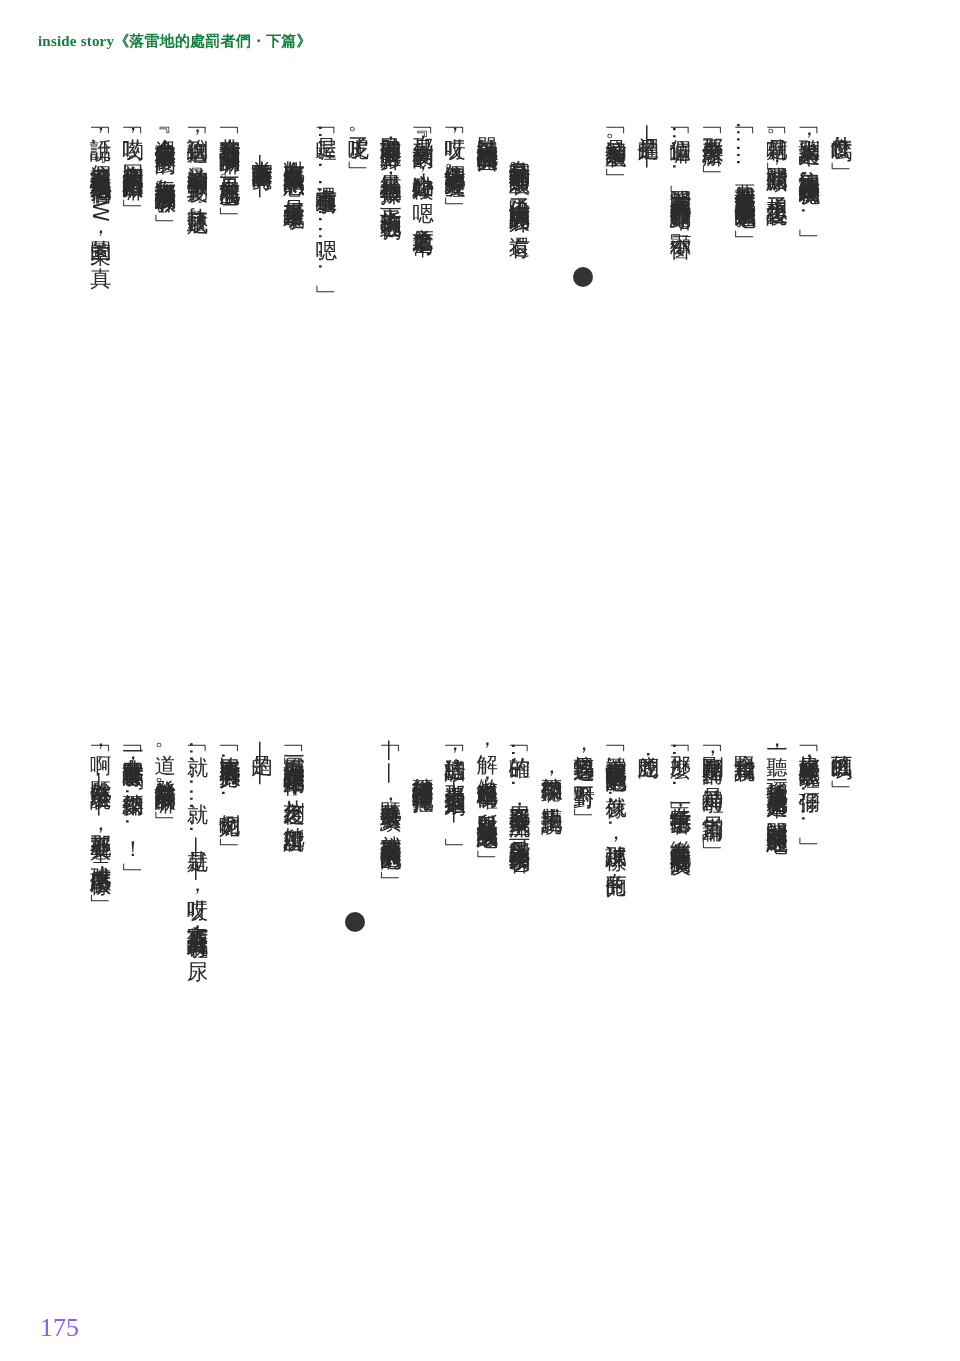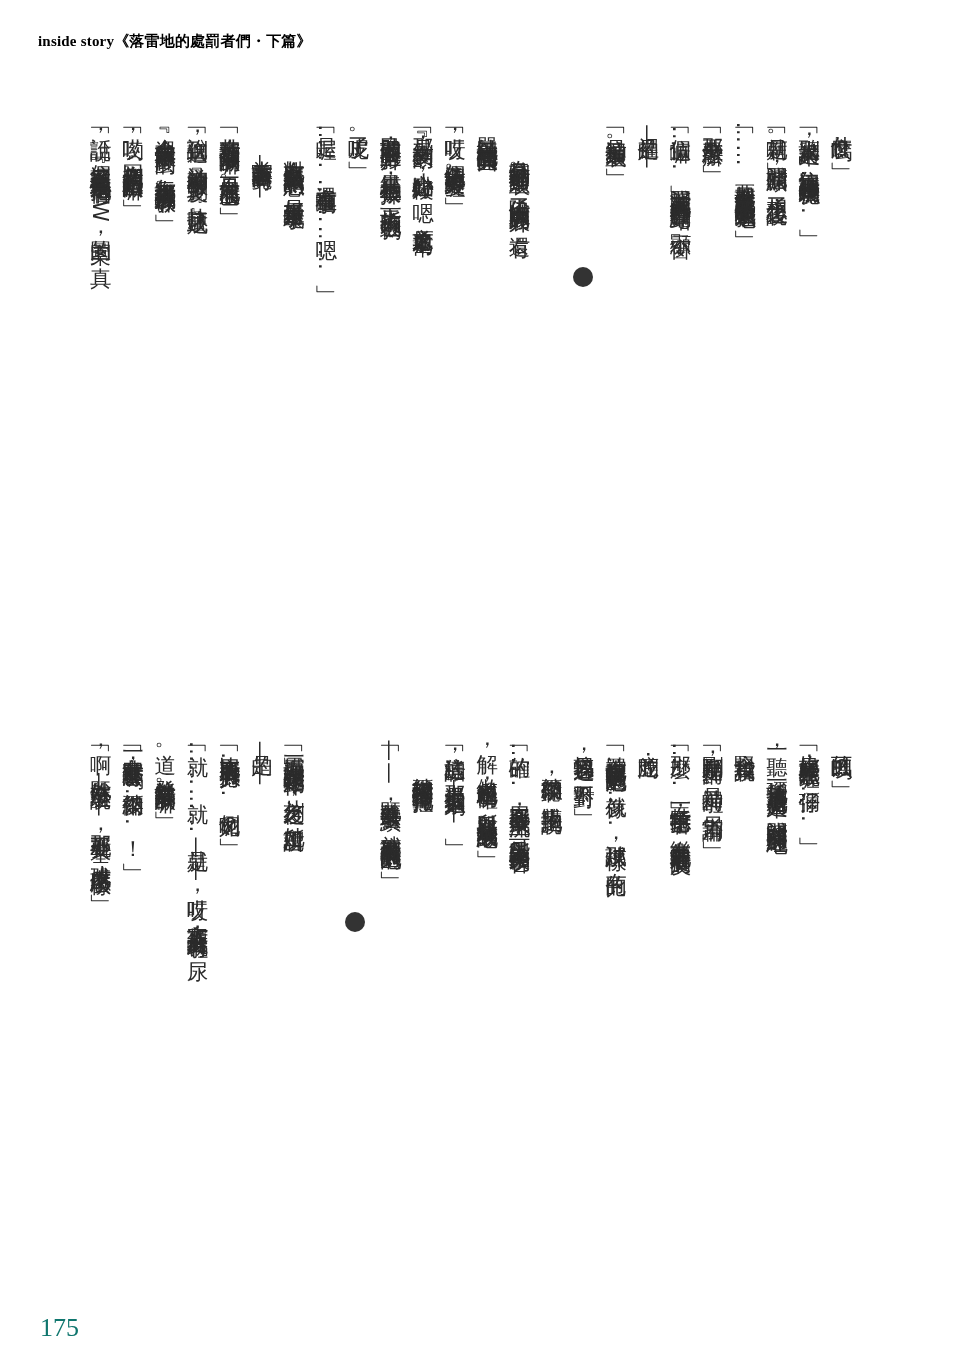--- a/index.html
+++ b/index.html
@@ -3,21 +3,21 @@
 <meta charset="utf-8">
 <style>
   html, body { margin: 0; padding: 0; background: #ffffff; }
   body {
     width: 960px; height: 1361px; position: relative; overflow: hidden;
     font-family: "DejaVu Serif", "Liberation Serif", serif;
     color: #2a2a2a;
   }
   .header {
     position: absolute; left: 38px; top: 32px;
-    font-size: 15px; font-weight: bold; color: #000000;
+    font-size: 15px; font-weight: bold; color: #15803d;
     font-family: "Liberation Serif", "DejaVu Serif", serif;
     letter-spacing: 0.2px;
   }
   .block {
     position: absolute;
     writing-mode: vertical-rl;
     font-size: 21.5px;
     line-height: 32.2px;
     letter-spacing: 1.4px;
     font-family: "DejaVu Sans", "Liberation Sans", sans-serif;
@@ -26,21 +26,21 @@
   .block.top { right: 103px; top: 120px; height: 520px; }
   .block.bottom { right: 103px; top: 738px; height: 530px; }
   .line { display: block; white-space: nowrap; }
   .gap { display: block; width: 32.2px; }
   .bullet {
     position: absolute; width: 20px; height: 20px; border-radius: 50%;
     background: #333;
   }
   .page-number {
     position: absolute; left: 40px; top: 1313px;
-    font-size: 26px; color: #0f766e;
+    font-size: 26px; color: #8b5cf6;
     font-family: "Liberation Serif", "DejaVu Serif", serif;
   }
 </style>
 </head>
 <body>
 
 <div class="header">inside story《落雷地的處罰者們・下篇》</div>
 
 <div class="block top">
   <span class="line">什麼』嗎？」</span>

